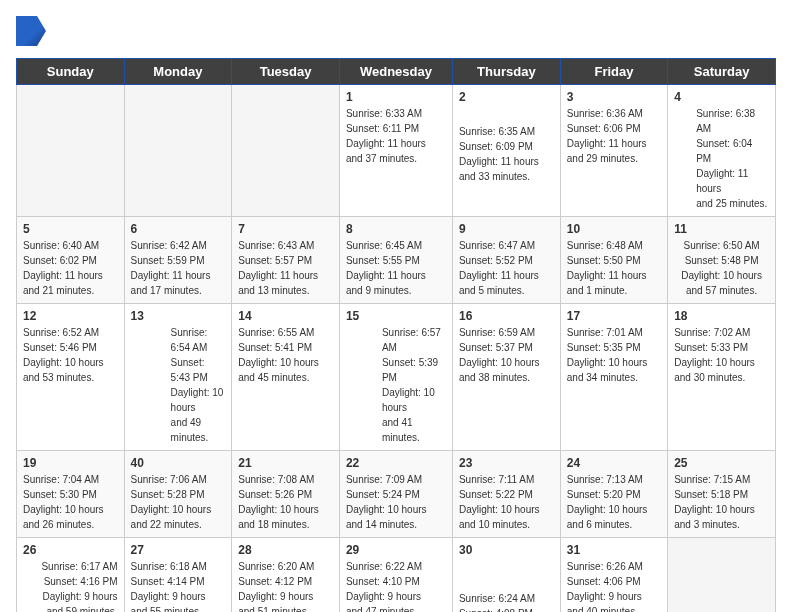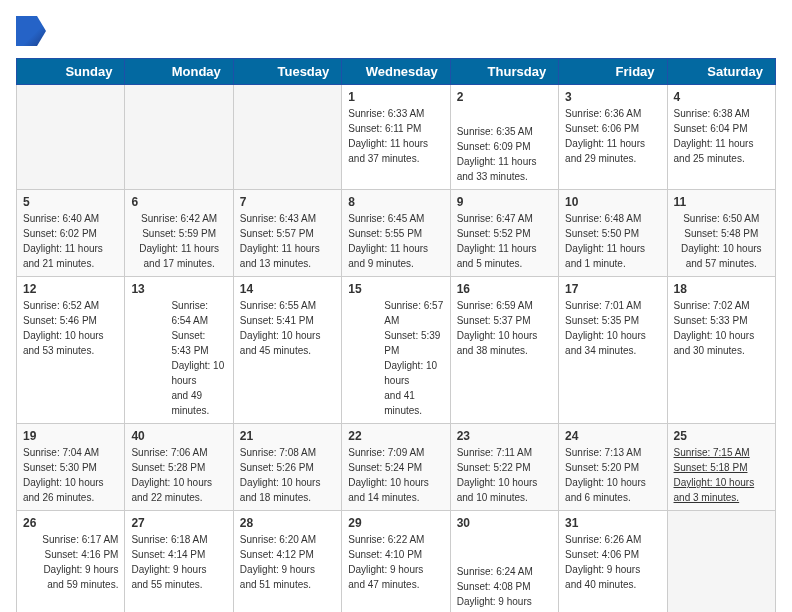--- a/index.html
+++ b/index.html
@@ -39,26 +39,26 @@
     .location {
       font-size: 15px;
       color: #444;
     }
     .calendar {
       width: 100%;
       border-collapse: collapse;
       border: 1px solid #ccc;
     }
     .calendar th {
-      background-color: #0369a1;
+      background-color: #404040;
       color: #fff;
       font-size: 13px;
       font-weight: bold;
-      padding: 5px 12px;
-      text-align: right;
+      padding: 5px 20px;
+      text-align: center;
       border: 1px solid #1e50a8;
     }
     .calendar td {
       vertical-align: top;
       border: 1px solid #ccc;
       padding: 5px 6px;
       font-size: 10.5px;
       color: #333;
       width: 108px;
       min-height: 80px;
@@ -134,37 +134,37 @@
         </td>
         <td>
           <span class="day-number">3</span>
           <div class="day-info" style="white-space: pre-line;">Sunrise: 6:36 AM
 Sunset: 6:06 PM
 Daylight: 11 hours
 and 29 minutes.</div>
         </td>
         <td>
           <span class="day-number">4</span>
-          <div class="day-info" style="white-space: pre-line;">Sunrise: 6:38 AM
+          <div class="day-info" style="white-space: pre-line; margin-left: 22px;">Sunrise: 6:38 AM
 Sunset: 6:04 PM
 Daylight: 11 hours
 and 25 minutes.</div>
         </td>
       </tr>
       <tr>
         <td>
           <span class="day-number">5</span>
           <div class="day-info" style="white-space: pre-line;">Sunrise: 6:40 AM
 Sunset: 6:02 PM
 Daylight: 11 hours
 and 21 minutes.</div>
         </td>
         <td>
           <span class="day-number">6</span>
-          <div class="day-info" style="white-space: pre-line; text-align: center;">Sunrise: 6:42 AM
+          <div class="day-info" style="white-space: pre-line;">Sunrise: 6:42 AM
 Sunset: 5:59 PM
 Daylight: 11 hours
 and 17 minutes.</div>
         </td>
         <td>
           <span class="day-number">7</span>
           <div class="day-info" style="white-space: pre-line;">Sunrise: 6:43 AM
 Sunset: 5:57 PM
 Daylight: 11 hours
 and 13 minutes.</div>
@@ -287,21 +287,21 @@
         </td>
         <td>
           <span class="day-number">24</span>
           <div class="day-info" style="white-space: pre-line;">Sunrise: 7:13 AM
 Sunset: 5:20 PM
 Daylight: 10 hours
 and 6 minutes.</div>
         </td>
         <td>
           <span class="day-number">25</span>
-          <div class="day-info" style="white-space: pre-line; text-decoration: underline;">Sunrise: 7:15 AM
+          <div class="day-info" style="white-space: pre-line;">Sunrise: 7:15 AM
 Sunset: 5:18 PM
 Daylight: 10 hours
 and 3 minutes.</div>
         </td>
       </tr>
       <tr>
         <td>
           <span class="day-number">26</span>
           <div class="day-info" style="white-space: pre-line; text-align: right;">Sunrise: 6:17 AM
 Sunset: 4:16 PM

